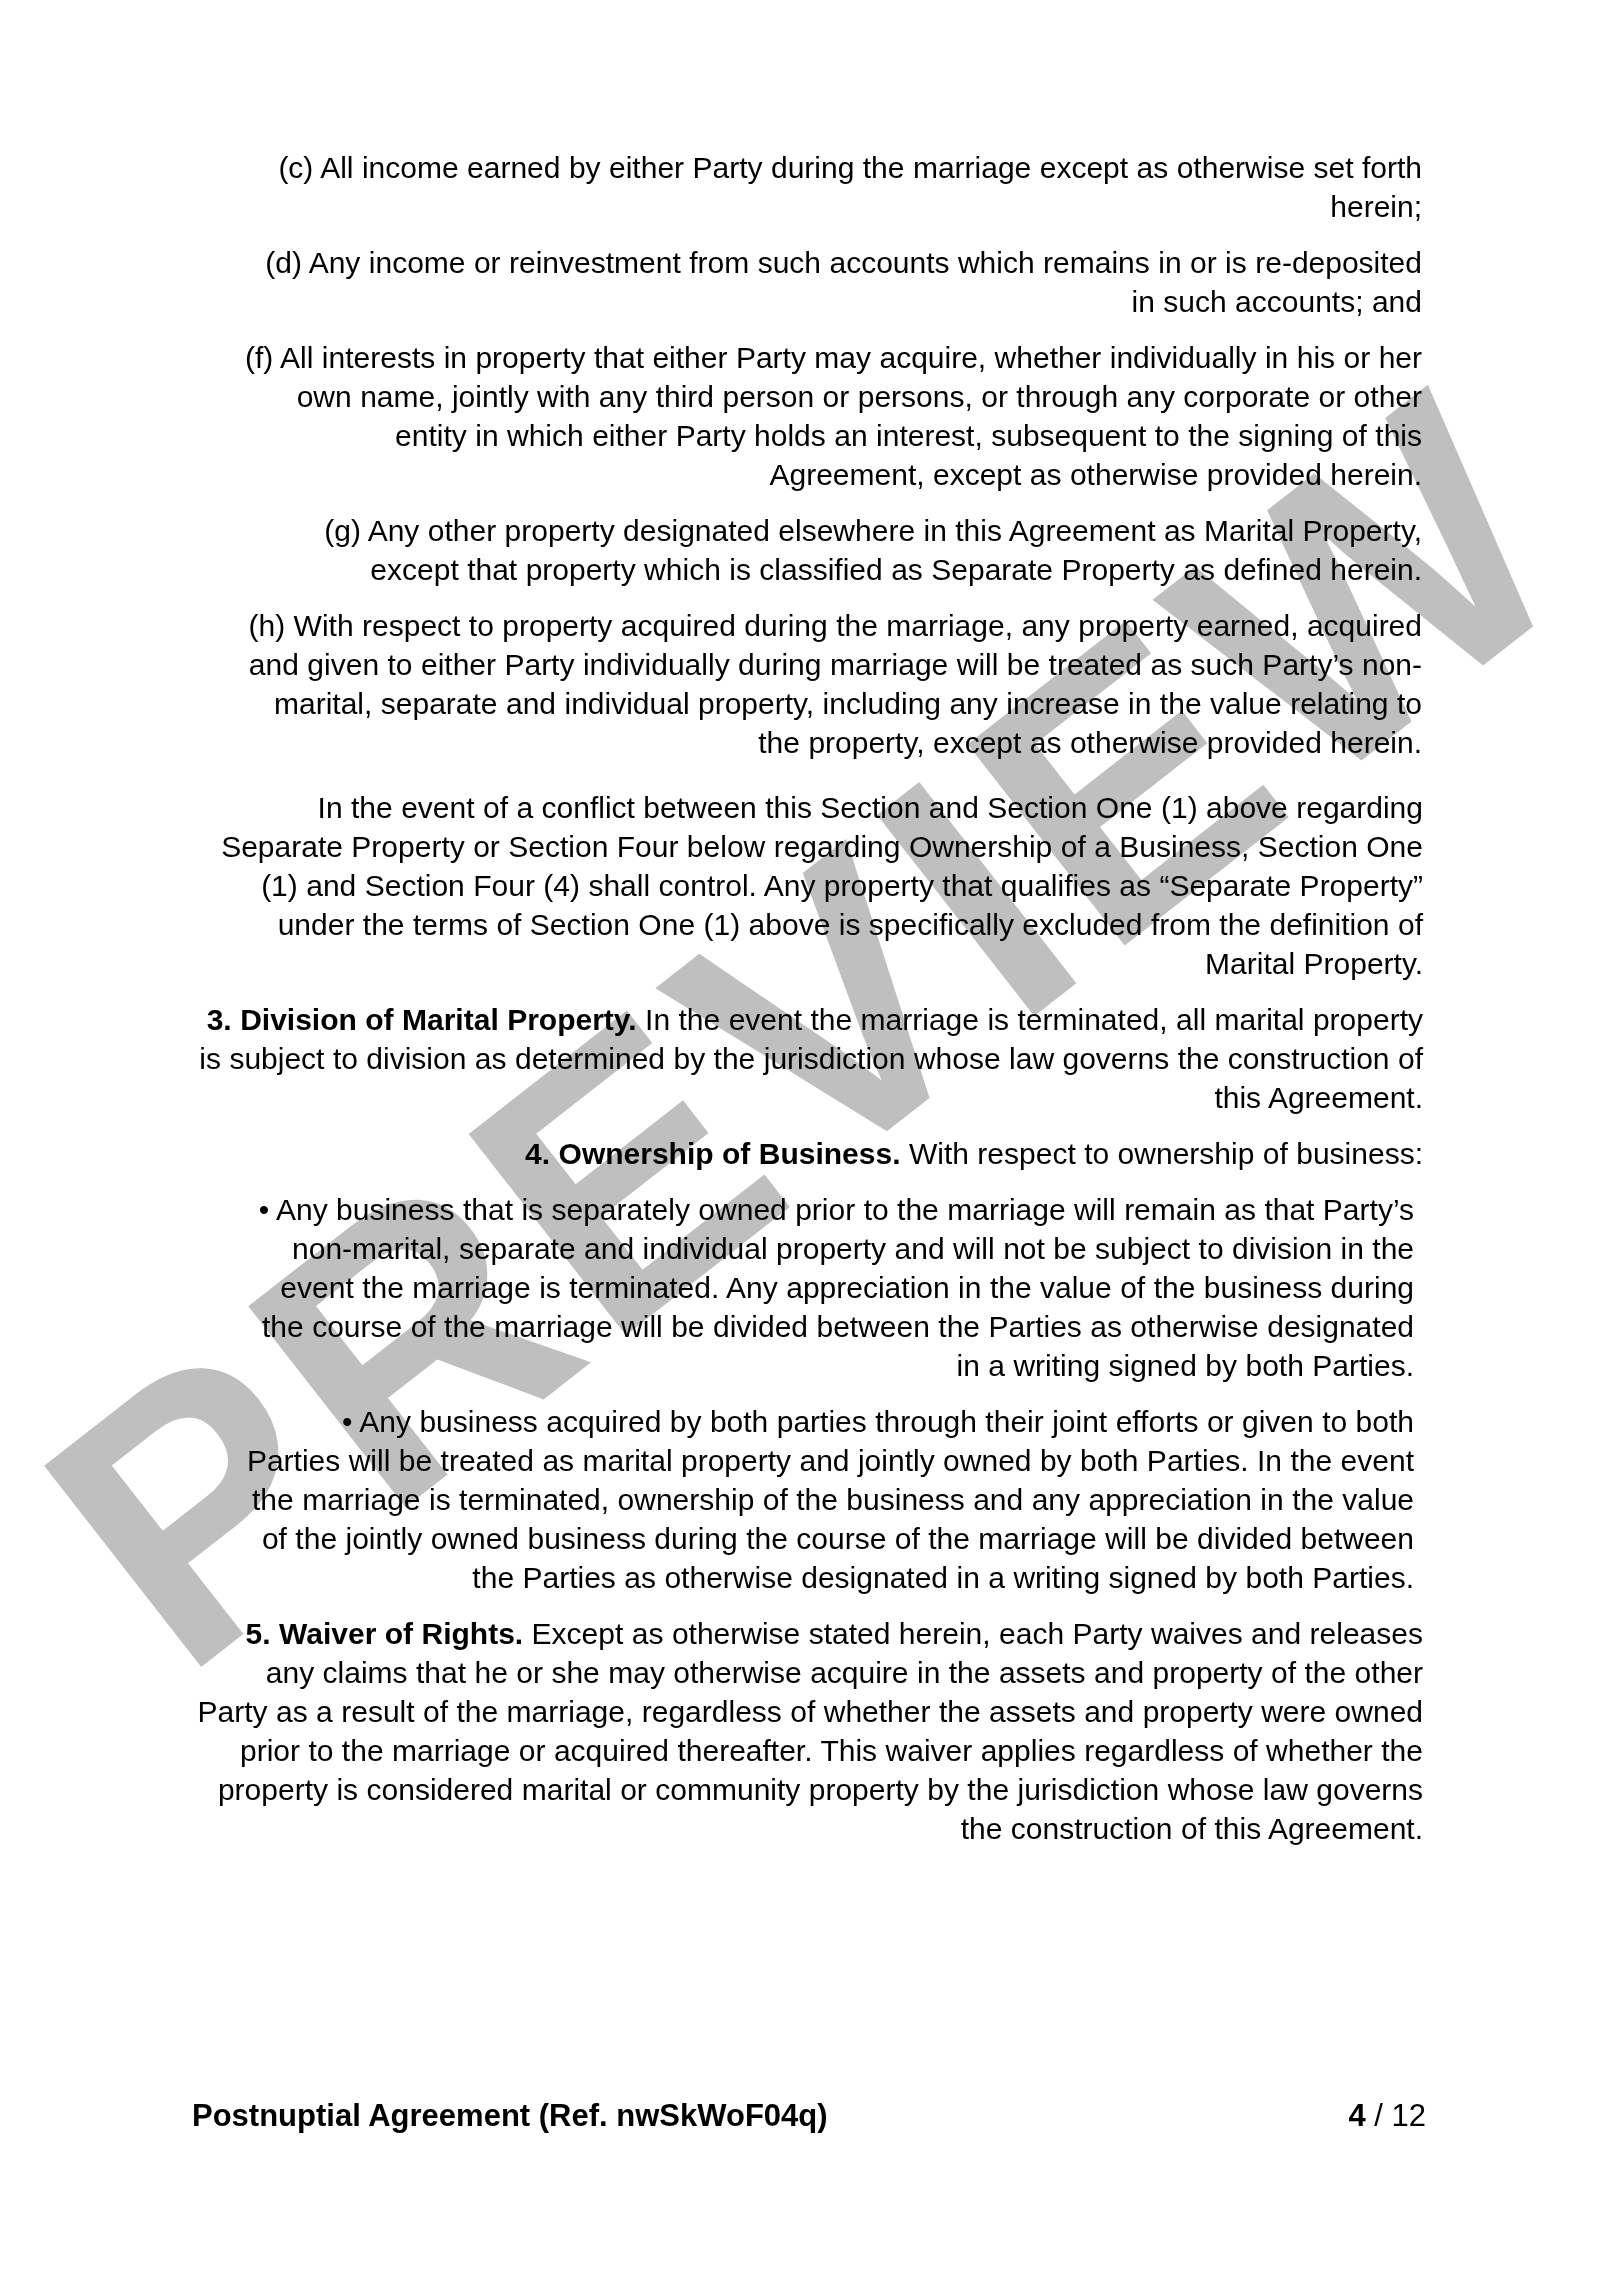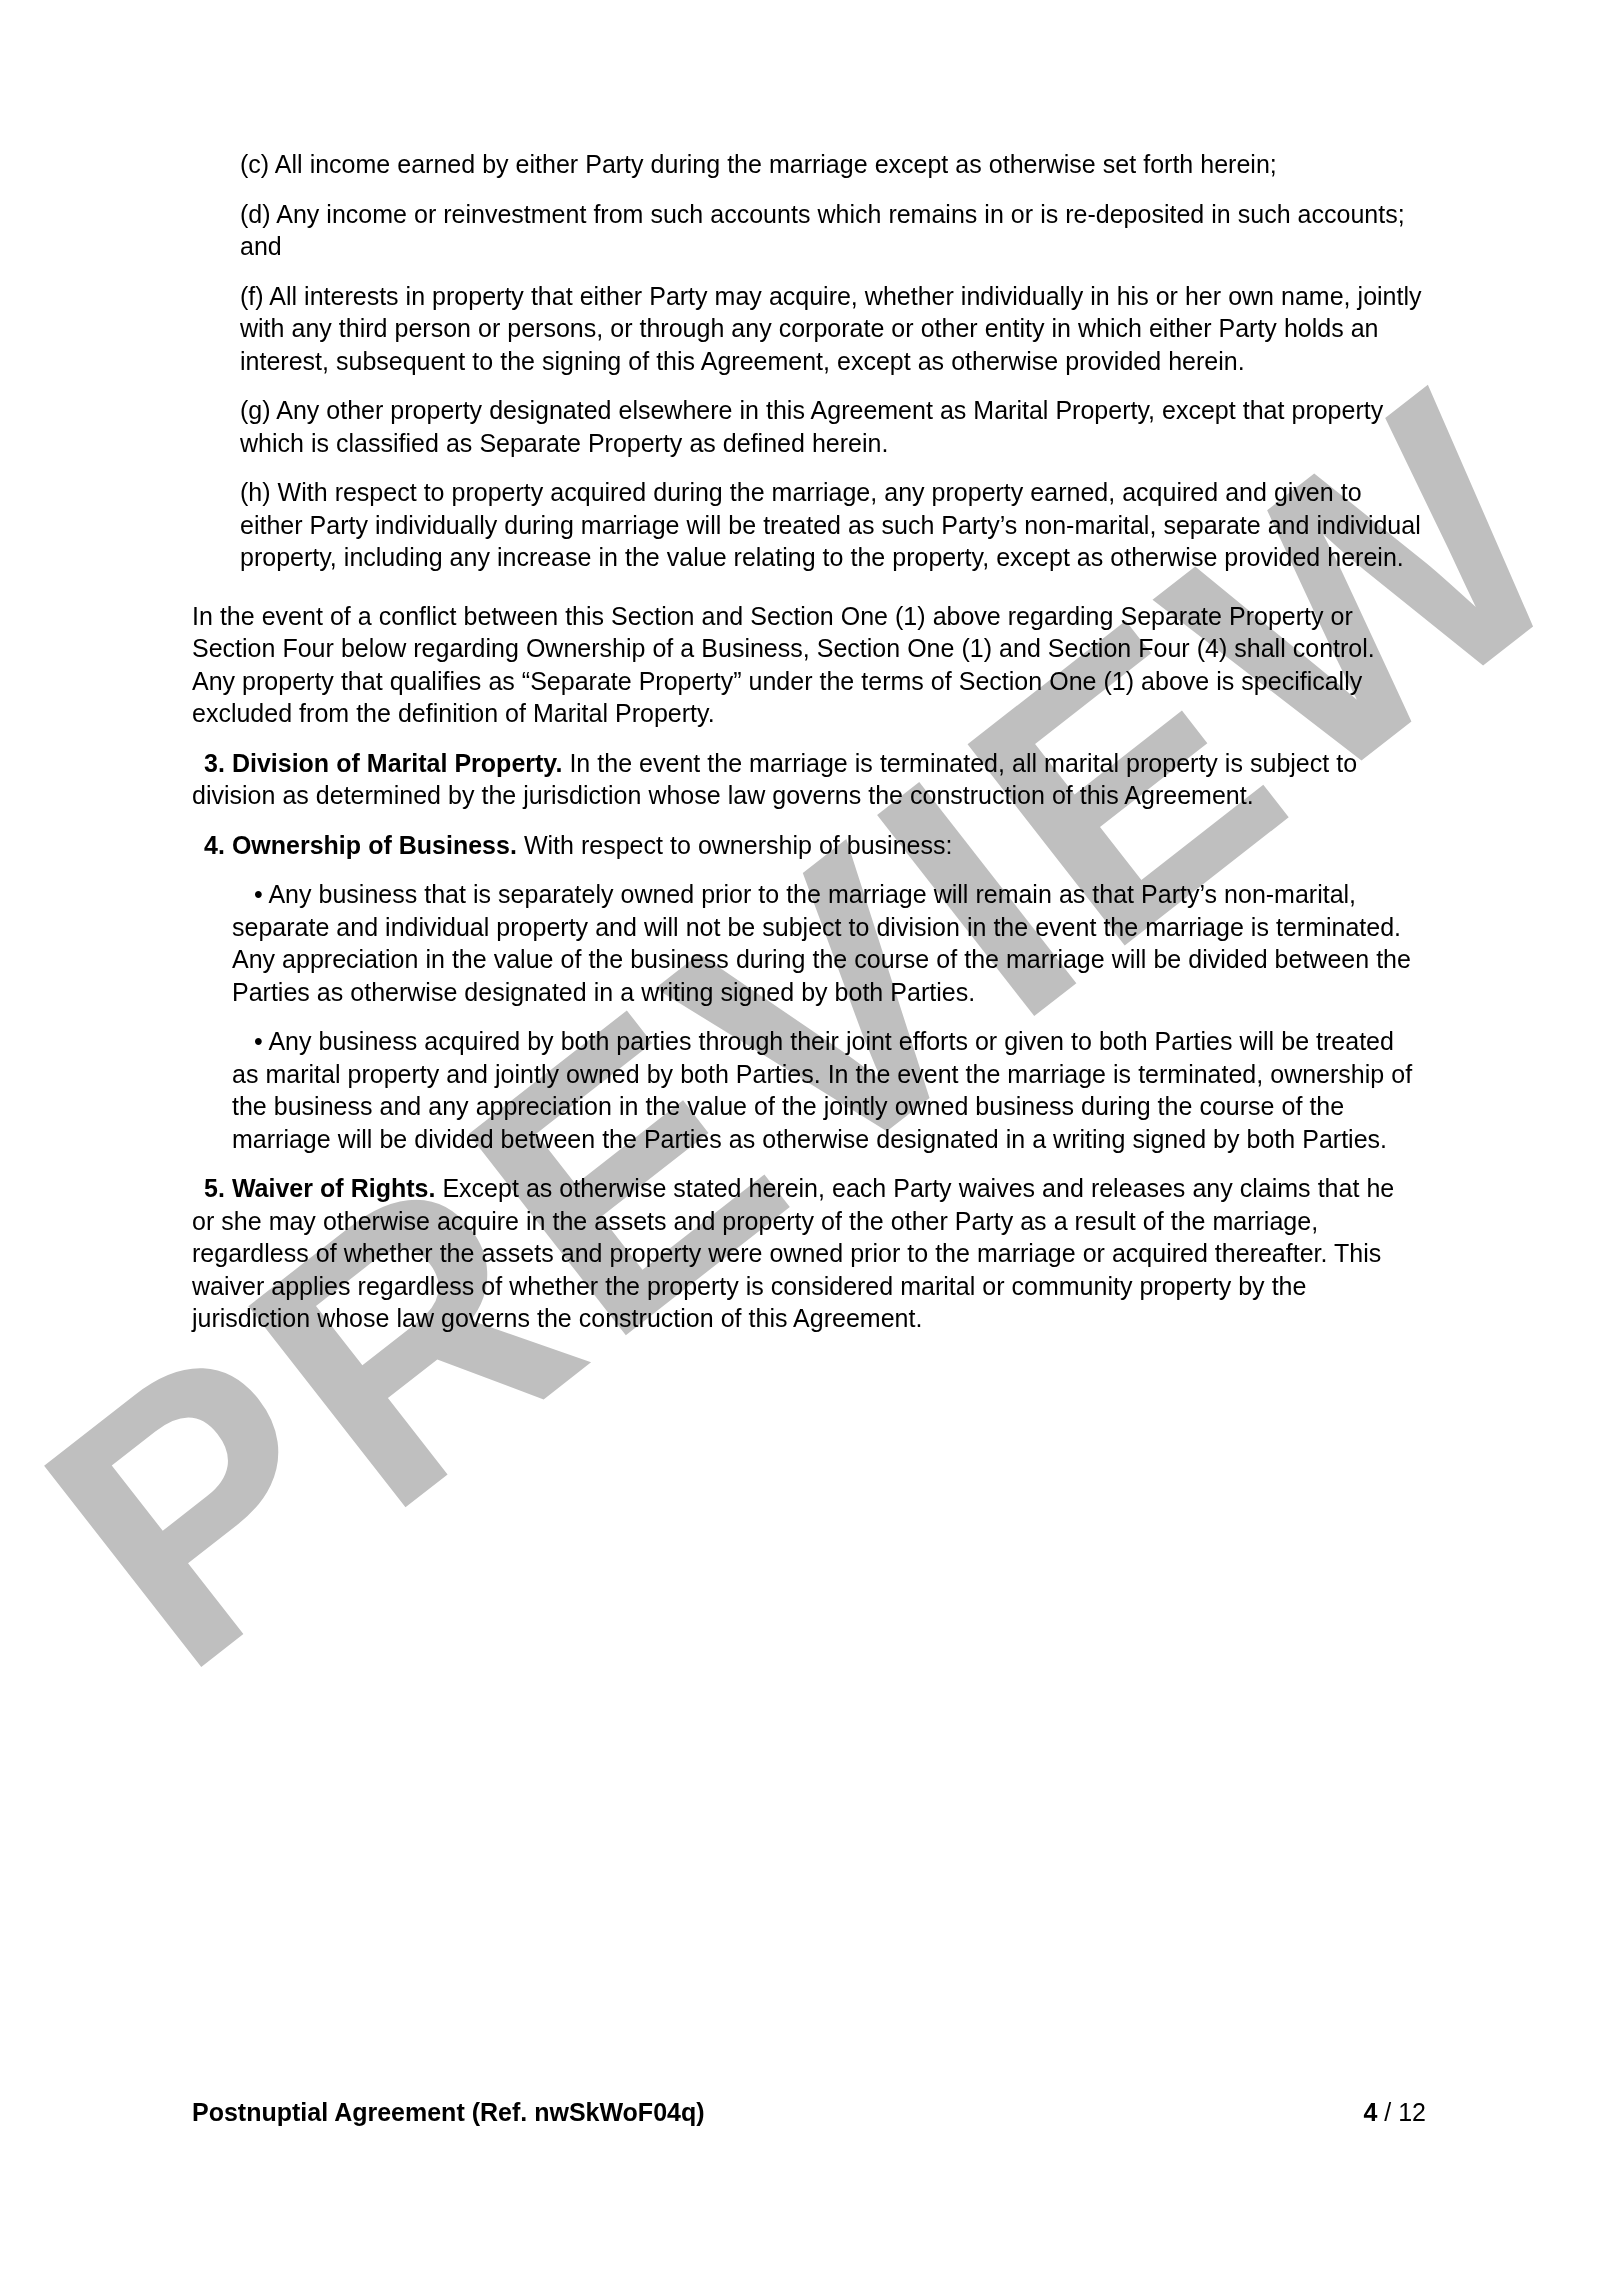--- a/index.html
+++ b/index.html
@@ -48,24 +48,24 @@
   
   .content {
     position: absolute;
     left: 192px;
     top: 148px;
     width: 1231px;
     z-index: 2;
   }
 
   .para {
-    font-size: 25px;
+    font-size: 30px;
     line-height: 1.30;
     margin: 0 0 17px 0;
-    text-align: left;
+    text-align: right;
     word-spacing: 0.1px;
   }
   .para.indent {
     margin-left: 48px;
     width: 1182px;
   }
   .para.bullet {
     margin-left: 40px;
     width: 1182px;
     text-indent: 22px;
@@ -81,21 +81,21 @@
   
   .footer {
     position: absolute;
     left: 192px;
     top: 2098px;
     width: 1234px;
     z-index: 2;
     display: flex;
     align-items: baseline;
     justify-content: space-between;
-    font-size: 25px;
+    font-size: 31px;
   }
   .footer-title {
     font-weight: 700;
     letter-spacing: 0px;
   }
   .footer-pages {
     font-weight: 400;
     white-space: nowrap;
   }
   .footer-pages .cur {

